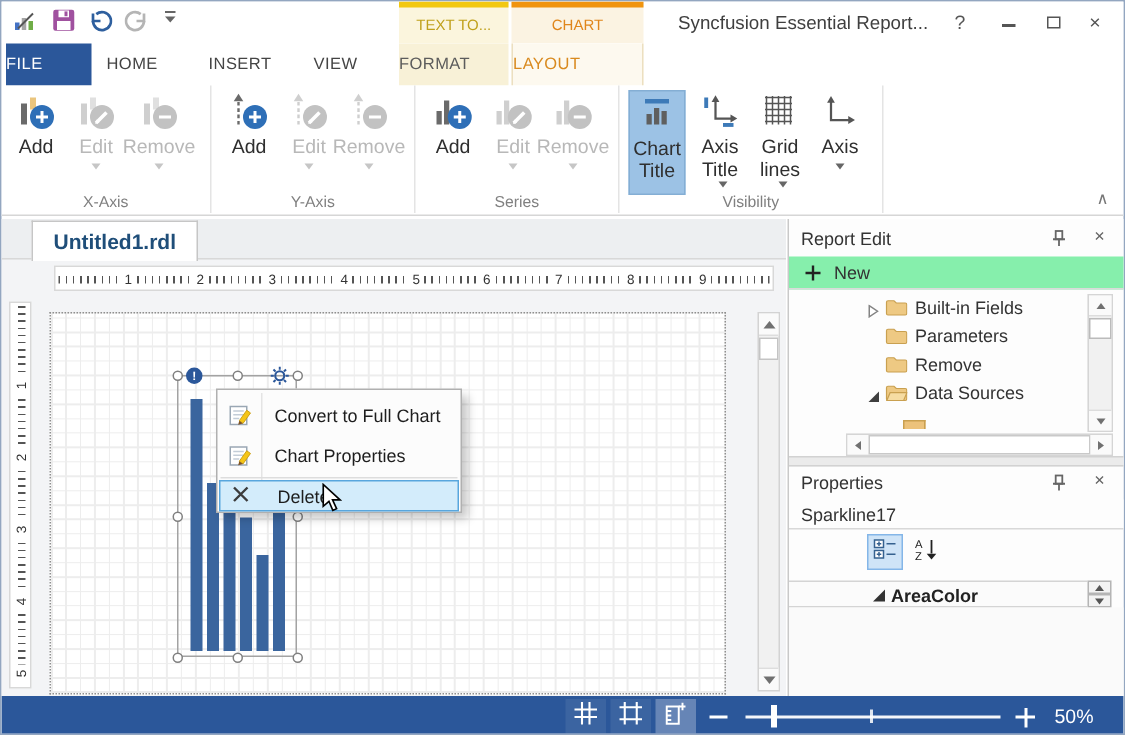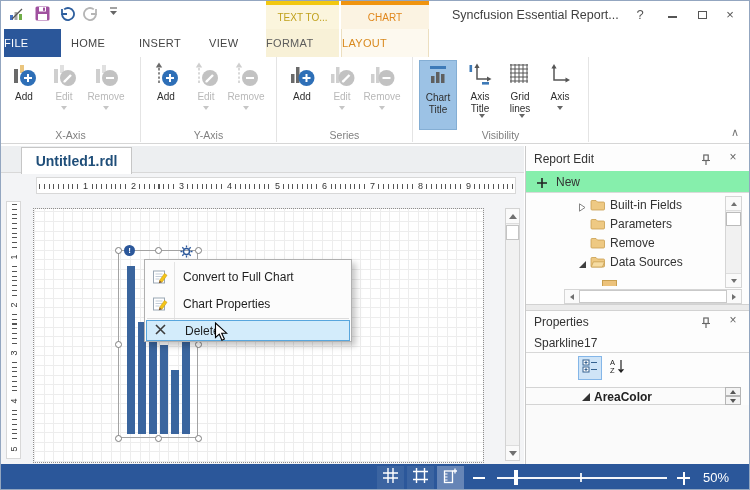--- a/index.html
+++ b/index.html
@@ -23,21 +23,21 @@
   .rtab{position:absolute;top:0;height:28px;line-height:28px;font-size:11px;color:#444;letter-spacing:.3px;}
   .rtab.file{left:3px;width:57px;background:var(--accent,#2b579a);color:#fff;}
   .fmt{left:265px;width:73px;background:#f8f1d7;color:#5c5c5c;}
   .lay{left:340px;width:88px;background:#fdf9ef;color:#d98a1f;border-left:1px solid #ecdfc0;border-right:1px solid #ecdfc0;}
 
   
   .ribbon{position:absolute;left:0;top:56px;width:100%;height:87px;background:#fff;border-bottom:1px solid #d6d6d6;}
   .rgroup{position:absolute;top:0;height:85px;border-right:1px solid #e4e4e4;}
   .rgroup-label{position:absolute;bottom:1px;left:0;width:100%;text-align:center;font-size:10.5px;color:#808080;}
   .rbtn{position:absolute;top:3px;width:34px;height:70px;display:flex;flex-direction:column;align-items:center;
-        font-size:10px;color:#2f2f2f;text-align:center;line-height:1.15;cursor:default;}
+        font-size:13px;color:#2f2f2f;text-align:center;line-height:1.15;cursor:default;}
   .rbtn .ric{width:26px;height:26px;margin:2px 0 3px 0;flex:none;}
   .rbtn.disabled{color:#b8b8b8;}
   .rbtn.sel{background:var(--ribbon-sel,#9cc2e5);border:1px solid #84aed4;}
   .caret-d{width:0;height:0;border-left:3.5px solid transparent;border-right:3.5px solid transparent;border-top:4px solid #8a8a8a;margin-top:3px;}
   .disabled .caret-d{border-top-color:#c6c6c6;}
   .caret-i{display:inline-block;width:0;height:0;border-left:3.5px solid transparent;border-right:3.5px solid transparent;border-top:4px solid #666;margin-left:3px;vertical-align:middle;}
   .chevron{position:absolute;right:10px;bottom:4px;font-size:11px;color:#777;cursor:default;}
 
   
   .designer{position:absolute;left:0;top:145px;width:523px;height:318px;background:#f3f4f6;}
@@ -69,21 +69,21 @@
   .spark{position:absolute;left:118px;top:249px;width:79px;height:188px;display:flex;align-items:flex-end;gap:3px;
          padding:0 0 4px 8px;z-index:2;}
   .bar{width:8px;flex:none;}
   .selrect{position:absolute;left:117px;top:249px;width:80px;height:188px;border:1px solid #a3a3a3;z-index:3;}
   .handle{position:absolute;width:7px;height:7px;border:1px solid #7f7f7f;border-radius:50%;background:#fff;}
   .tag-warn{position:absolute;left:5px;top:-6px;width:11px;height:11px;border-radius:50%;background:var(--accent,#2b579a);
             color:#fff;font-size:8px;font-weight:bold;text-align:center;line-height:11px;}
   .tag-gear{position:absolute;left:61px;top:-7px;width:13px;height:13px;}
 
   
-  .cmenu{position:absolute;left:143px;top:258px;width:208px;height:83px;background:#fcfcfc;border:1px solid #b0b0b0;
+  .cmenu{position:absolute;left:143px;top:258px;width:164px;height:83px;background:#fcfcfc;border:1px solid #b0b0b0;
          box-shadow:4px 4px 6px rgba(0,0,0,.22);z-index:10;padding-left:32px;}
   .cmenu .gsep{position:absolute;left:29px;top:2px;bottom:2px;width:1px;background:#e4e4e4;}
   .mi{position:absolute;left:0;width:100%;height:27px;display:flex;align-items:center;font-size:12px;color:#1e1e1e;cursor:default;}
   .mi .mic{position:absolute;left:7px;width:16px;height:16px;}
   .mi .mlabel{margin-left:38px;}
   .mi-hr{position:absolute;left:2px;right:2px;top:58px;height:1px;background:#ddd;}
   .mi.hl{background:#d3ecfb;border:1px solid #58a6dd;left:1px;width:calc(100% - 2px);}
   .cursor{position:absolute;left:213px;top:321px;width:14px;height:20px;z-index:12;}
 
   

